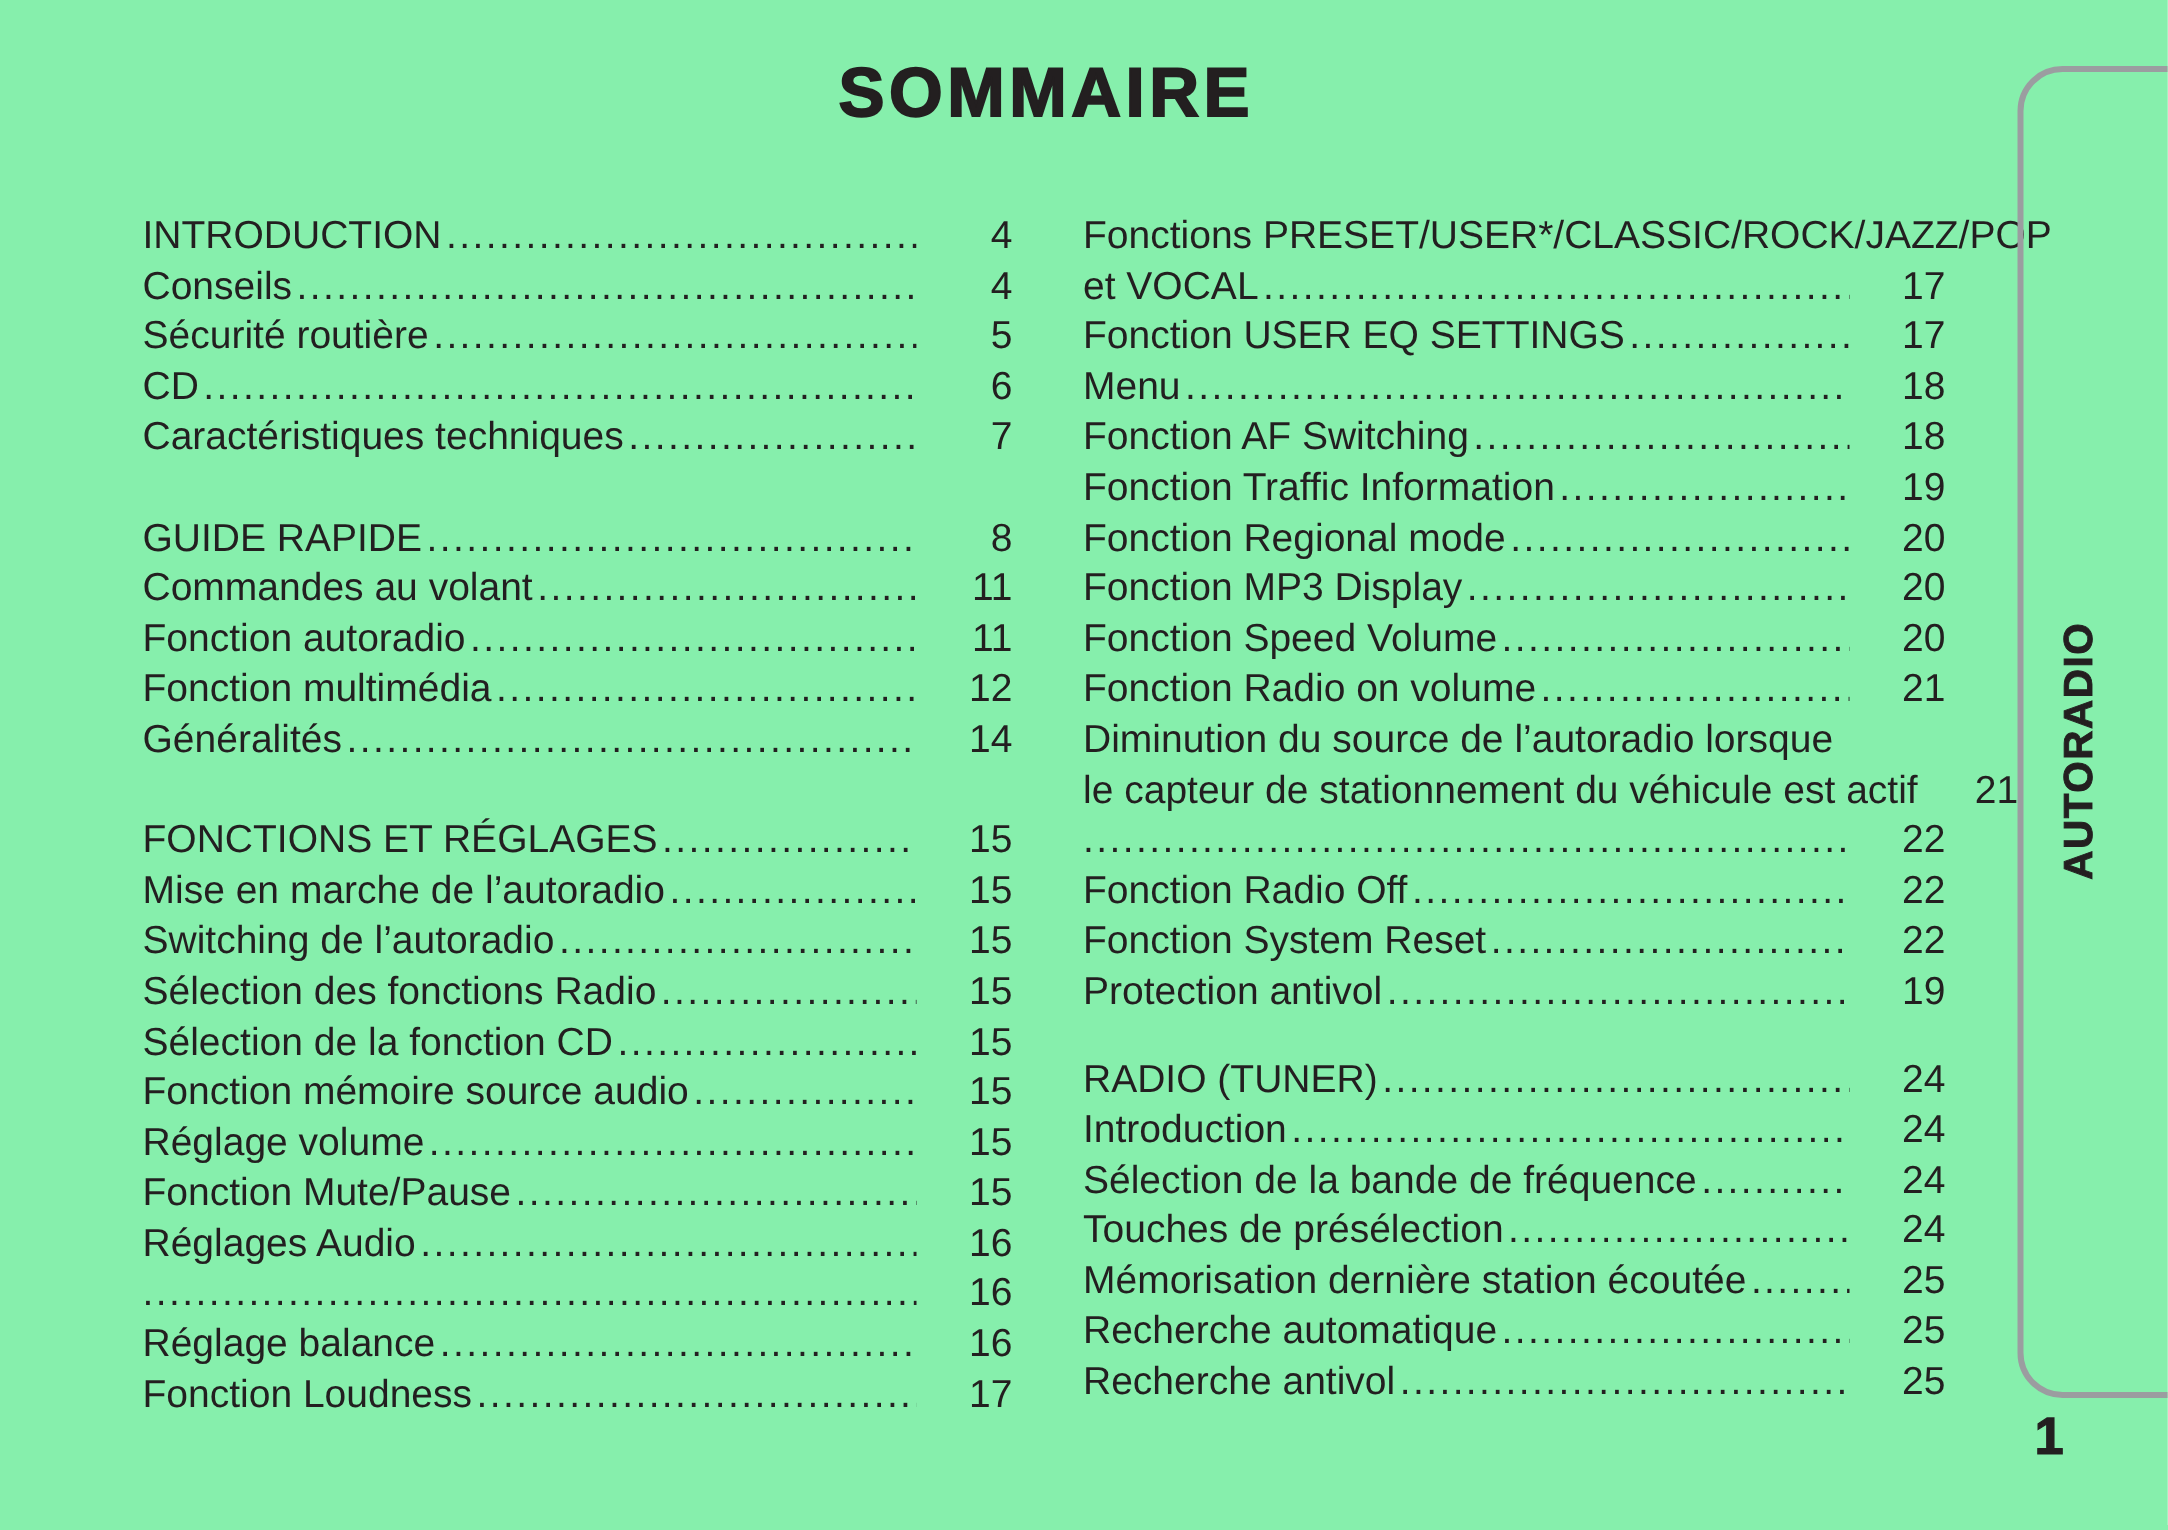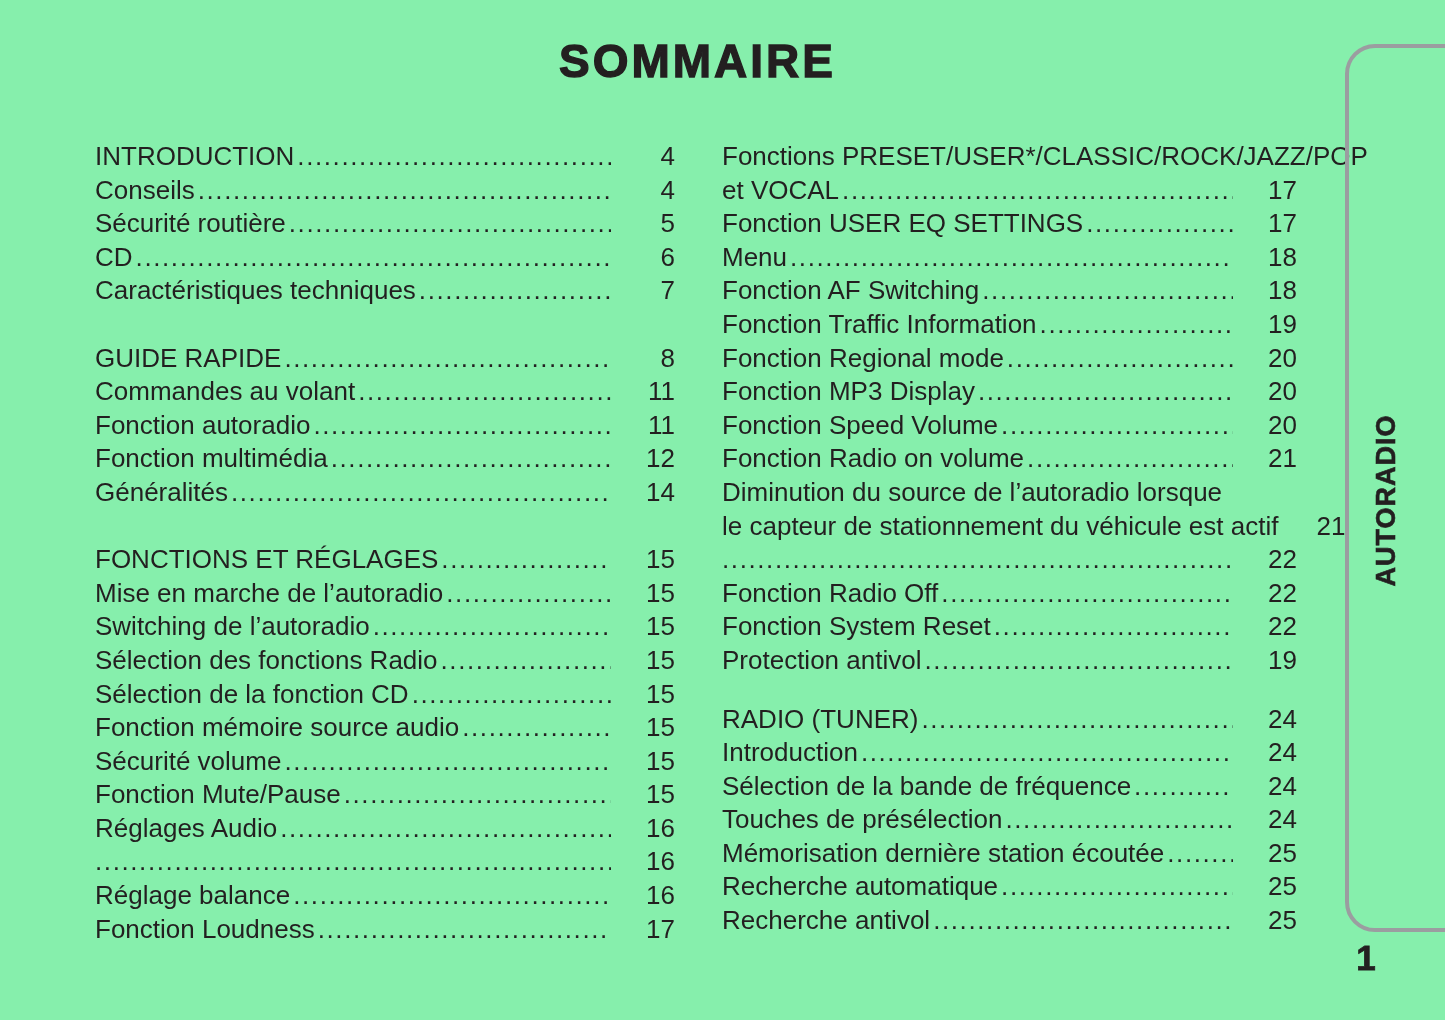--- a/index.html
+++ b/index.html
@@ -181,21 +181,21 @@
           <span class="label">Sélection de la fonction CD</span>
           <span class="leader"></span>
           <span class="pnum">15</span>
         </div>
         <div class="row">
           <span class="label">Fonction mémoire source audio</span>
           <span class="leader"></span>
           <span class="pnum">15</span>
         </div>
         <div class="row">
-          <span class="label">Sécurité volume</span>
+          <span class="label">Réglage volume</span>
           <span class="leader"></span>
           <span class="pnum">15</span>
         </div>
         <div class="row">
           <span class="label">Fonction Mute/Pause</span>
           <span class="leader"></span>
           <span class="pnum">15</span>
         </div>
         <div class="row">
           <span class="label">Réglages Audio</span>

